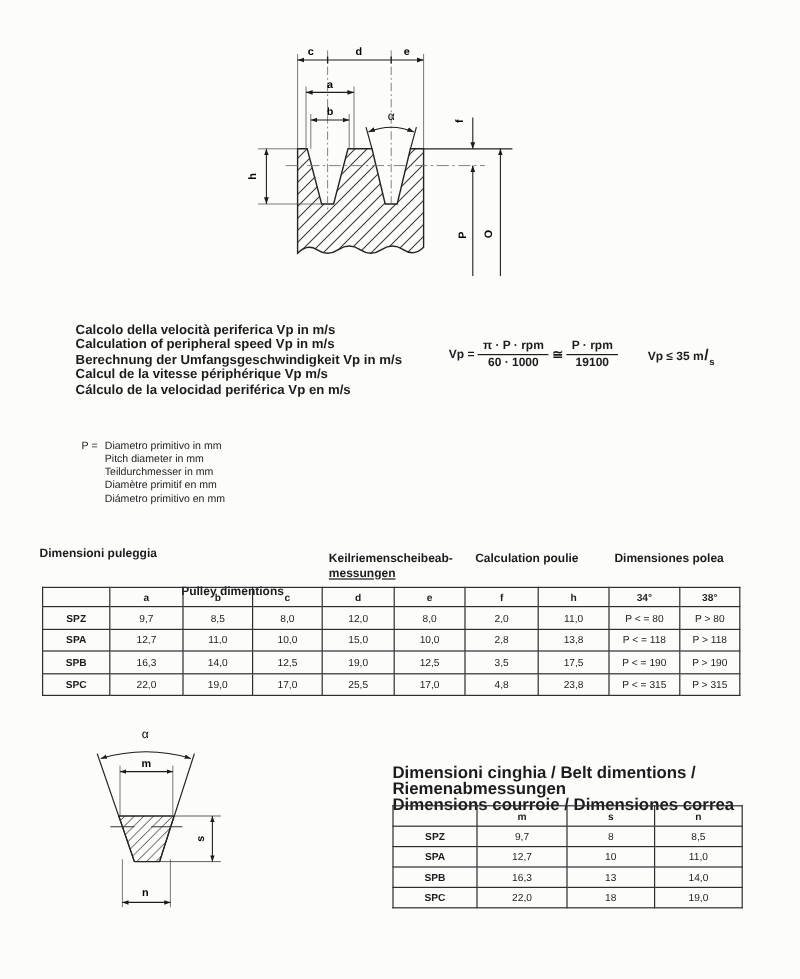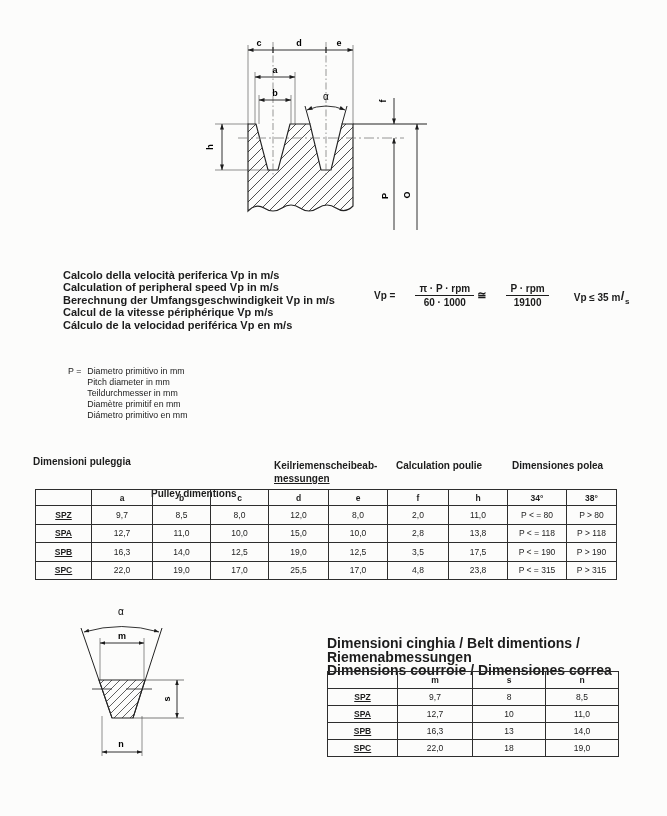--- a/index.html
+++ b/index.html
@@ -11,21 +11,21 @@
   }
   .abs{position:absolute;}
 
   
   .headings{left:63px;top:269px;width:330px;font-size:11px;font-weight:bold;line-height:12.4px;}
   .headings div{white-space:nowrap;}
 
   
   .formula{left:374px;top:283px;display:flex;align-items:center;gap:3px;
            font-size:10px;font-weight:bold;white-space:nowrap;}
-  .frac{display:inline-flex;flex-direction:column;text-align:center;line-height:11px;margin-left:17px;}
+  .frac{display:inline-flex;flex-direction:column;text-align:center;line-height:11px;}
   .frac .num{padding:0 4px 1px;border-bottom:1.2px solid #1c1c1c;}
   .frac .den{padding-top:1px;}
   .approx{font-size:11px;}
   .limit{margin-left:22px;display:inline-flex;align-items:flex-end;}
   .limit .slash{font-size:13px;margin:0 0.5px;}
   .limit .unit-s{font-size:8px;position:relative;top:3px;}
 
   
   .defs{left:68px;top:366px;display:flex;font-size:8.8px;line-height:10.9px;}
   .defs .col{display:flex;}
@@ -37,21 +37,21 @@
   .tbl-title{font-size:10px;font-weight:bold;line-height:12.5px;white-space:nowrap;}
   .tbl-title .wrap2{display:block;text-decoration:underline;}
 
   
   table.dim-table{position:absolute;border-collapse:collapse;table-layout:fixed;
     font-size:8.5px;color:#1c1c1c;}
   table.dim-table{border:1.6px solid #2e2e2e;}
   .dim-table th,.dim-table td{border:1px solid #2e2e2e;text-align:center;
     vertical-align:middle;padding:0;font-weight:normal;overflow:hidden;}
   .dim-table thead th{border-bottom:1.7px solid #2e2e2e;font-weight:bold;height:15px;}
-  .dim-table tbody th{font-weight:bold;text-decoration:underline;}
+  .dim-table tbody th{font-weight:bold;}
   #pulley-table tbody td,#pulley-table tbody th{height:17.5px;}
   #belt-table tbody td,#belt-table tbody th{height:16px;}
   #belt-table thead th{height:16px;}
 
   
   .belt-title{left:327px;top:637px;font-size:14px;font-weight:bold;line-height:13.5px;}
 
   svg text{font-family:"Liberation Sans", sans-serif;}
 </style>
 </head>

